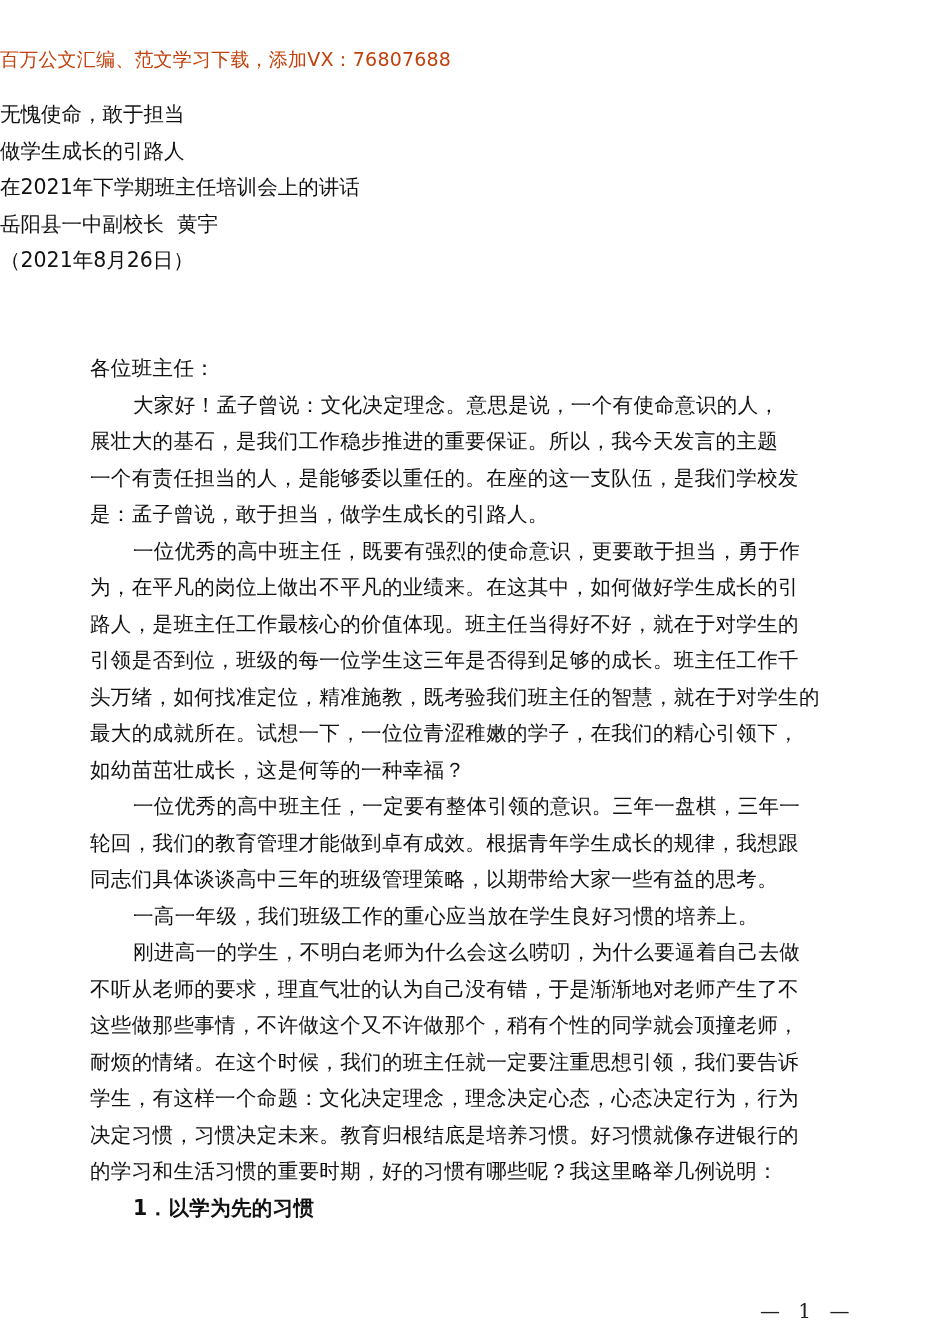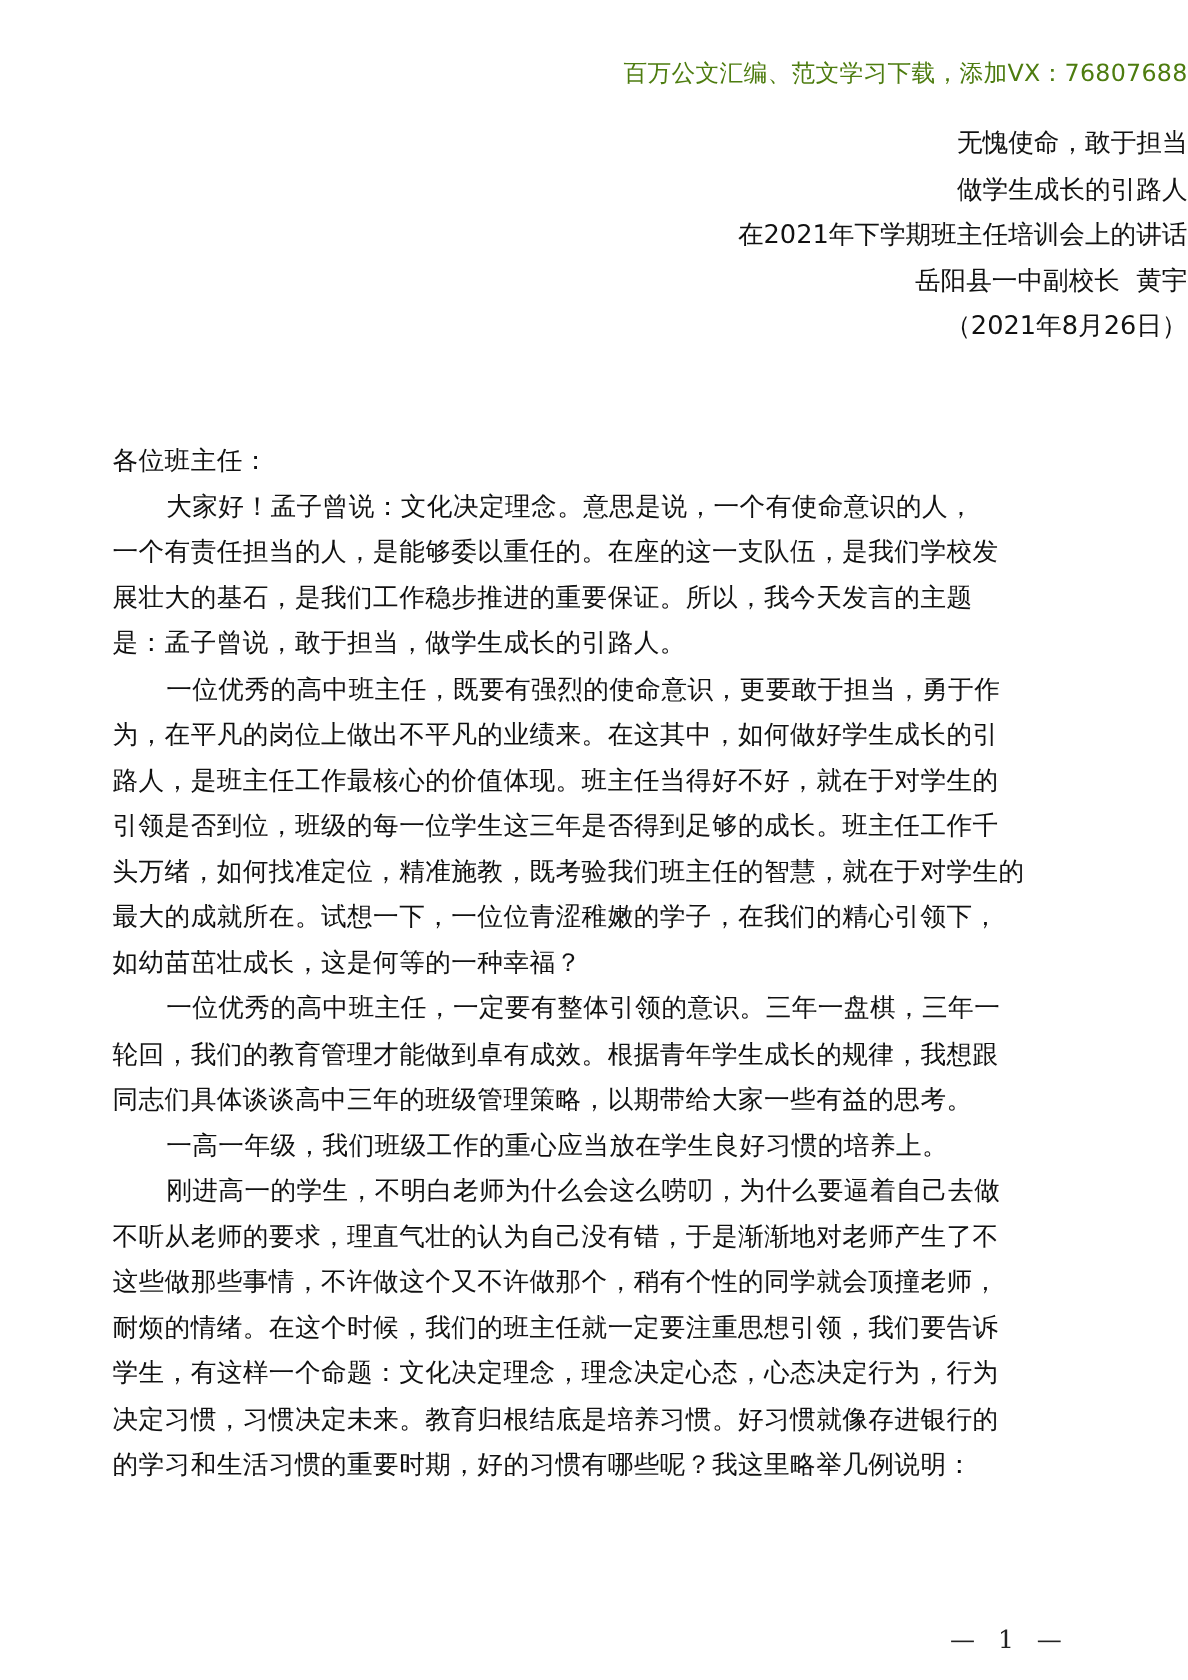--- a/index.html
+++ b/index.html
@@ -13,32 +13,32 @@
       position: relative;
       overflow: hidden;
       font-family: "DejaVu Sans", "Liberation Sans", sans-serif;
       color: #111111;
     }
     .watermark {
       position: absolute;
       top: 46px;
       left: 0;
       width: 950px;
-      text-align: right;
+      text-align: left;
       font-size: 19px;
-      color: #4d7c0f;
+      color: #c2410c;
       line-height: 26px;
       letter-spacing: 0.2px;
     }
     .title-block {
       position: absolute;
       top: 96px;
       left: 0;
       width: 950px;
-      text-align: right;
+      text-align: left;
     }
     .title-line {
       font-size: 20.5px;
       line-height: 36.5px;
       height: 36.5px;
       white-space: nowrap;
     }
     .body-block {
       position: absolute;
       top: 314px;
@@ -81,22 +81,22 @@
   <div class="title-line">做学生成长的引路人</div>
   <div class="title-line">在2021年下学期班主任培训会上的讲话</div>
   <div class="title-line" style="white-space:pre;">岳阳县一中副校长  黄宇</div>
   <div class="title-line">（2021年8月26日）</div>
 </div>
 
 <div class="body-block">
   <div class="line">各位班主任：</div>
 
   <div class="line indent">大家好！孟子曾说：文化决定理念。意思是说，一个有使命意识的人，</div>
+  <div class="line">展壮大的基石，是我们工作稳步推进的重要保证。所以，我今天发言的主题</div>
   <div class="line">一个有责任担当的人，是能够委以重任的。在座的这一支队伍，是我们学校发</div>
-  <div class="line">展壮大的基石，是我们工作稳步推进的重要保证。所以，我今天发言的主题</div>
   <div class="line">是：孟子曾说，敢于担当，做学生成长的引路人。</div>
 
   <div class="line indent">一位优秀的高中班主任，既要有强烈的使命意识，更要敢于担当，勇于作</div>
   <div class="line">为，在平凡的岗位上做出不平凡的业绩来。在这其中，如何做好学生成长的引</div>
   <div class="line">路人，是班主任工作最核心的价值体现。班主任当得好不好，就在于对学生的</div>
   <div class="line">引领是否到位，班级的每一位学生这三年是否得到足够的成长。班主任工作千</div>
   <div class="line">头万绪，如何找准定位，精准施教，既考验我们班主任的智慧，就在于对学生的</div>
   <div class="line">最大的成就所在。试想一下，一位位青涩稚嫩的学子，在我们的精心引领下，</div>
   <div class="line">如幼苗茁壮成长，这是何等的一种幸福？</div>
 
@@ -107,15 +107,16 @@
   <div class="line indent">一高一年级，我们班级工作的重心应当放在学生良好习惯的培养上。</div>
 
   <div class="line indent">刚进高一的学生，不明白老师为什么会这么唠叨，为什么要逼着自己去做</div>
   <div class="line">不听从老师的要求，理直气壮的认为自己没有错，于是渐渐地对老师产生了不</div>
   <div class="line">这些做那些事情，不许做这个又不许做那个，稍有个性的同学就会顶撞老师，</div>
   <div class="line">耐烦的情绪。在这个时候，我们的班主任就一定要注重思想引领，我们要告诉</div>
   <div class="line">学生，有这样一个命题：文化决定理念，理念决定心态，心态决定行为，行为</div>
   <div class="line">决定习惯，习惯决定未来。教育归根结底是培养习惯。好习惯就像存进银行的</div>
   <div class="line">的学习和生活习惯的重要时期，好的习惯有哪些呢？我这里略举几例说明：</div>
 
+  <div class="line heading">1．以学为先的习惯</div>
 </div>
 
 <div class="page-number">— 1 —</div>
 
 </body></html>

